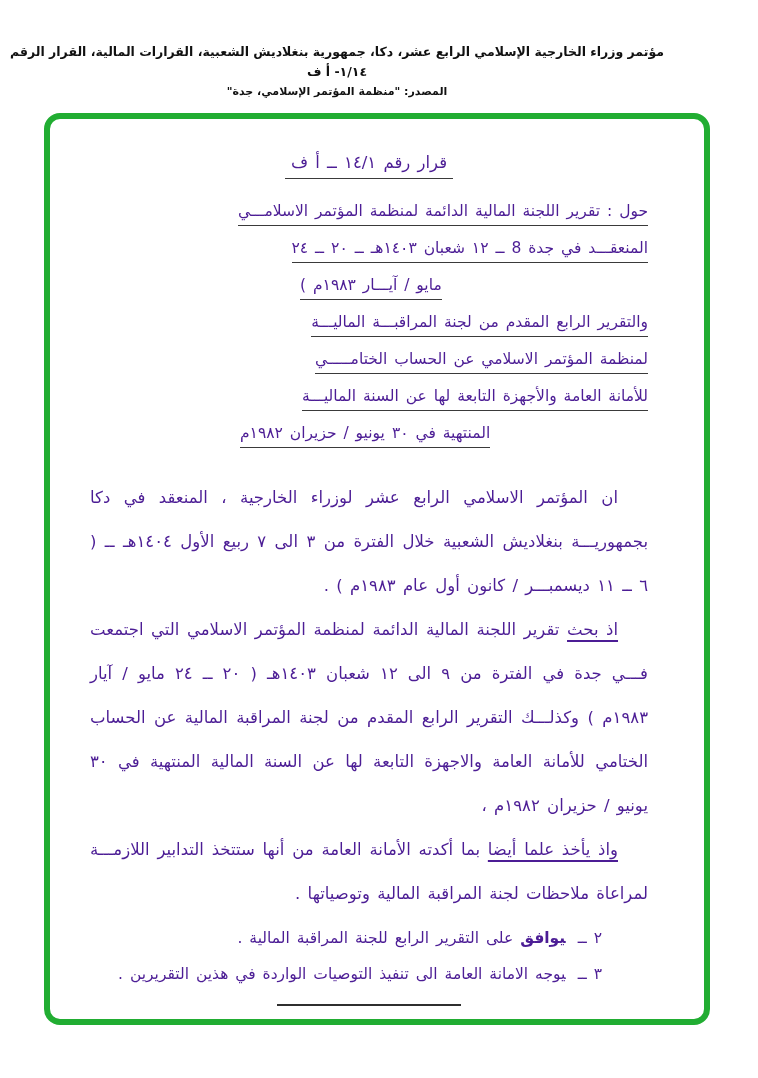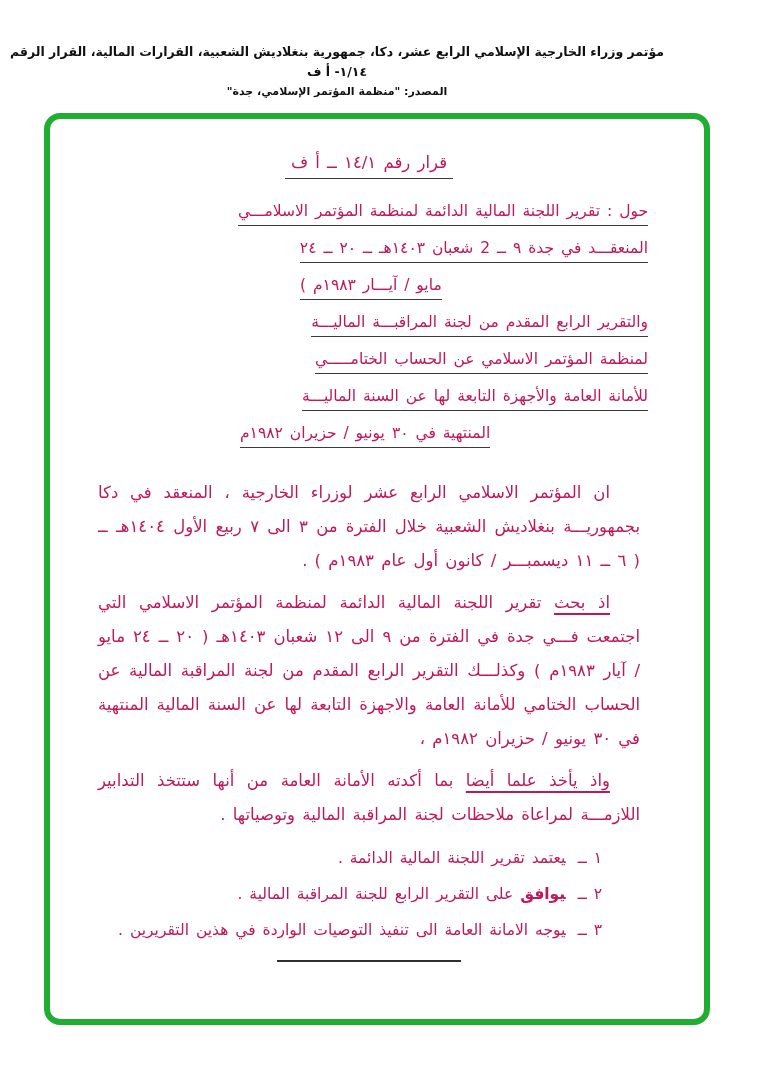--- a/index.html
+++ b/index.html
@@ -50,21 +50,21 @@
     border: 6px solid #21ad32;
     border-radius: 16px;
     background: #ffffff;
     padding: 34px 56px 0 40px;
     direction: rtl;
   }
 
   
   .doc {
     font-size: 16px;
-    color: #be185d;
+    color: #4c1d95;
     word-spacing: 2px;
   }
 
   .title-row {
     text-align: center;
     margin-bottom: 22px;
   }
   .res-title {
     display: inline-block;
     font-size: 16.5px;
@@ -85,23 +85,23 @@
     white-space: nowrap;
     margin-left: 8px;
   }
   
   .sline-row:nth-child(3) .sline { margin-left: 210px; }
   .sline-row:nth-child(3) { text-align: left; }
   .sline-row:nth-child(7) .sline { margin-left: 150px; }
   .sline-row:nth-child(7) { text-align: left; }
 
   .para {
-    margin: 8px;
+    margin: 0;
     font-size: 16.5px;
-    line-height: 34px;
+    line-height: 44px;
     text-align: justify;
     text-indent: 30px;
   }
   .lead {
     text-decoration: underline;
     text-decoration-thickness: 1.5px;
     text-underline-offset: 5px;
   }
 
   .decisions {
@@ -132,37 +132,36 @@
 
 <div class="res-frame" style="border-color: rgb(33, 173, 50);">
   <div class="doc">
 
     <div class="title-row">
       <span class="res-title">قرار رقم ١٤/١ ــ أ ف</span>
     </div>
 
     <div class="subject-block">
       <div class="sline-row"><span class="sline">حول : تقرير اللجنة المالية الدائمة لمنظمة المؤتمر الاسلامـــي</span></div>
-      <div class="sline-row"><span class="sline">المنعقـــد في جدة ٩ ــ 2 شعبان ١٤٠٣هـ ــ ٢٠ ــ ٢٤</span></div>
+      <div class="sline-row"><span class="sline">المنعقـــد في جدة 8 ــ ١٢ شعبان ١٤٠٣هـ ــ ٢٠ ــ ٢٤</span></div>
       <div class="sline-row"><span class="sline">مايو / آيـــار ١٩٨٣م )</span></div>
       <div class="sline-row"><span class="sline">والتقرير الرابع المقدم من لجنة المراقبـــة الماليـــة</span></div>
       <div class="sline-row"><span class="sline">لمنظمة المؤتمر الاسلامي عن الحساب الختامـــــي</span></div>
       <div class="sline-row"><span class="sline">للأمانة العامة والأجهزة التابعة لها عن السنة الماليـــة</span></div>
       <div class="sline-row"><span class="sline">المنتهية في ٣٠ يونيو / حزيران ١٩٨٢م</span></div>
     </div>
 
     <p class="para"><span class="lead"></span><span>ان المؤتمر الاسلامي الرابع عشر لوزراء الخارجية ، المنعقد في دكا بجمهوريـــة بنغلاديش الشعبية خلال الفترة من ٣ الى ٧ ربيع الأول ١٤٠٤هـ ــ ( ٦ ــ ١١ ديسمبـــر / كانون أول عام ١٩٨٣م ) .</span></p>
 
     <p class="para"><span class="lead">اذ بحث</span><span> تقرير اللجنة المالية الدائمة لمنظمة المؤتمر الاسلامي التي اجتمعت فـــي جدة في الفترة من ٩ الى ١٢ شعبان ١٤٠٣هـ ( ٢٠ ــ ٢٤ مايو / آيار ١٩٨٣م ) وكذلـــك التقرير الرابع المقدم من لجنة المراقبة المالية عن الحساب الختامي للأمانة العامة والاجهزة التابعة لها عن السنة المالية المنتهية في ٣٠ يونيو / حزيران ١٩٨٢م ،</span></p>
 
 
     <p class="para"><span class="lead">واذ يأخذ علما أيضا</span><span> بما أكدته الأمانة العامة من أنها ستتخذ التدابير اللازمـــة لمراعاة ملاحظات لجنة المراقبة المالية وتوصياتها .</span></p>
 
     <div class="decisions">
-      <div class="decision"><span class="dnum">١ ــ</span><span class="dbold"></span><span>يعتمد تقرير اللجنة المالية الدائمة .</span></div>
       <div class="decision"><span class="dnum">٢ ــ</span><span class="dbold">يوافق</span><span> على التقرير الرابع للجنة المراقبة المالية .</span></div>
       <div class="decision"><span class="dnum">٣ ــ</span><span class="dbold"></span><span>يوجه الامانة العامة الى تنفيذ التوصيات الواردة في هذين التقريرين .</span></div>
     </div>
 
     <div class="end-divider"></div>
 
   </div>
 </div>
 
 </body></html>

